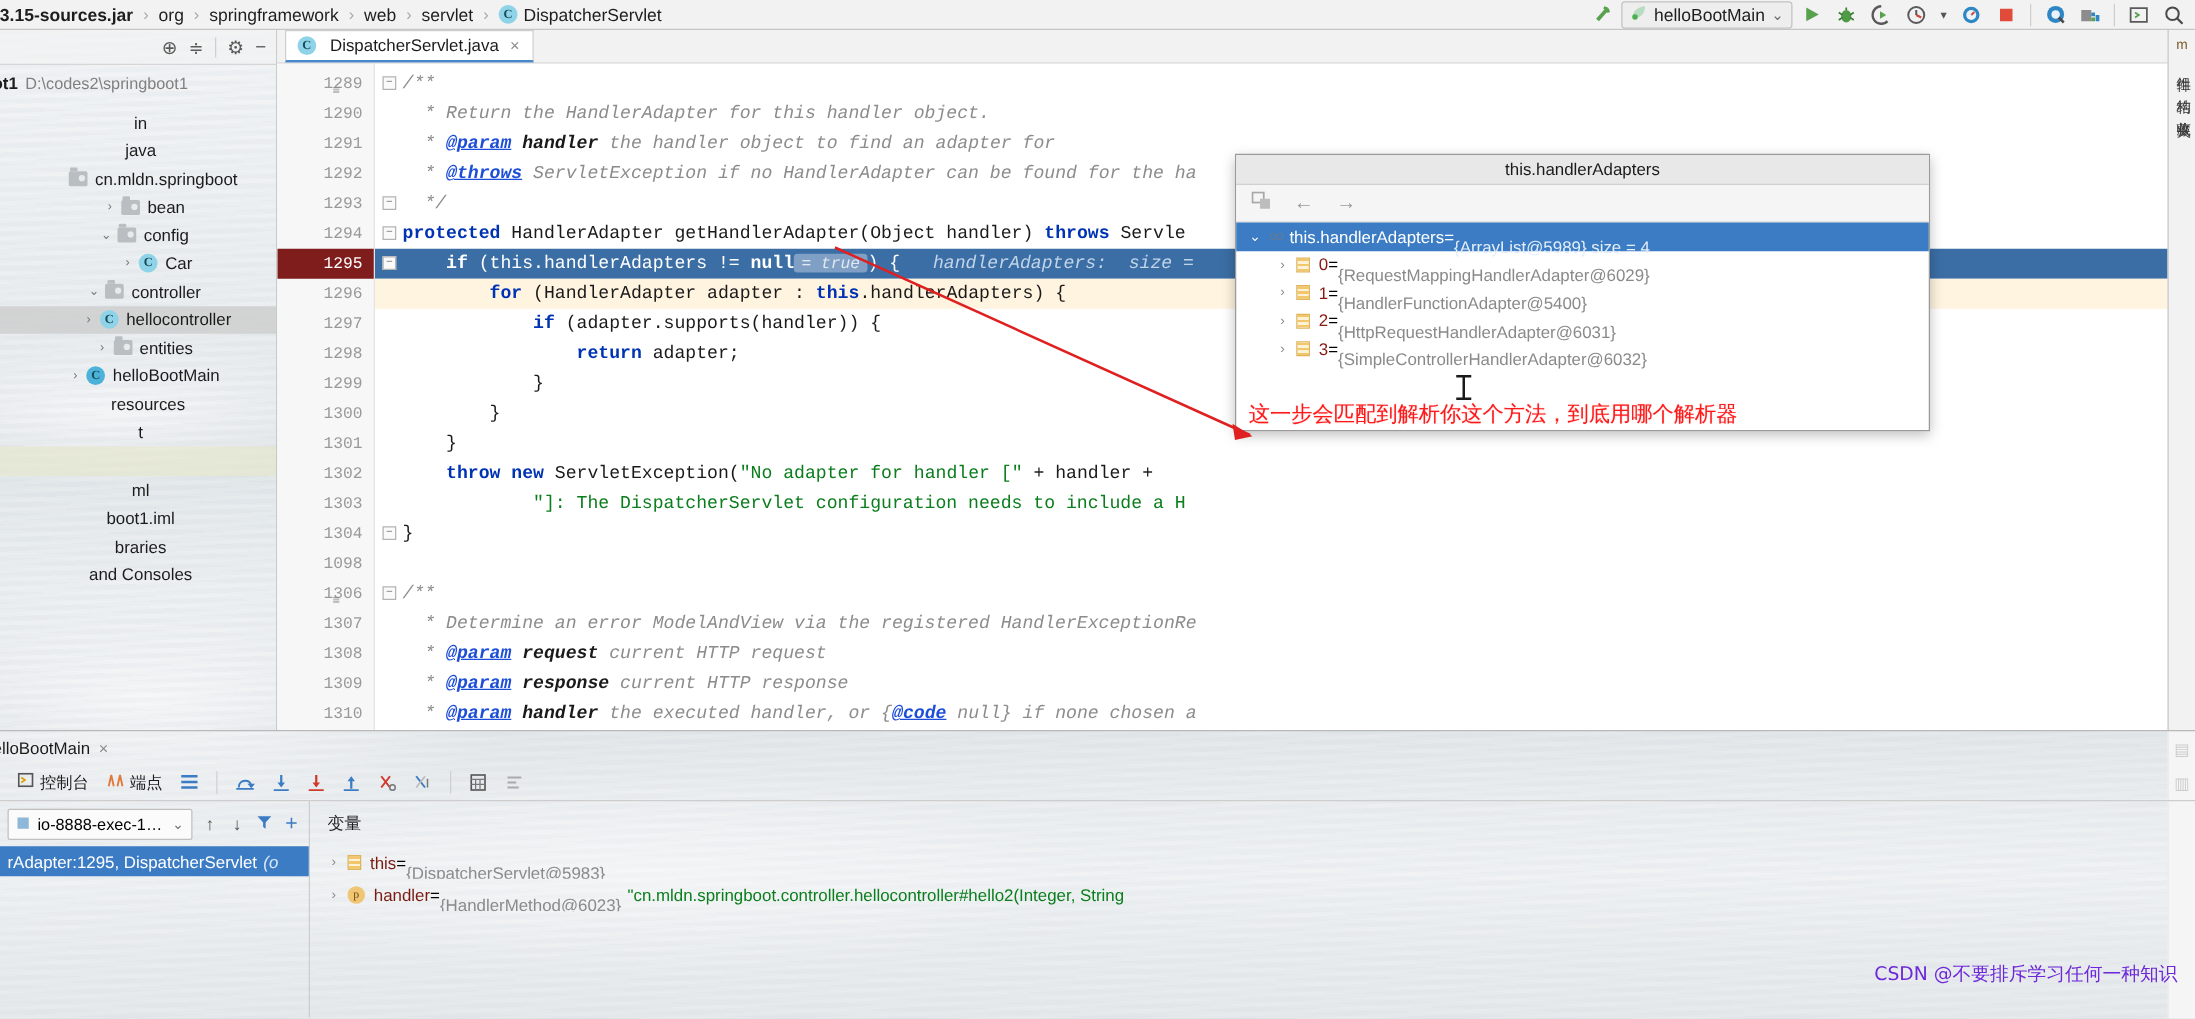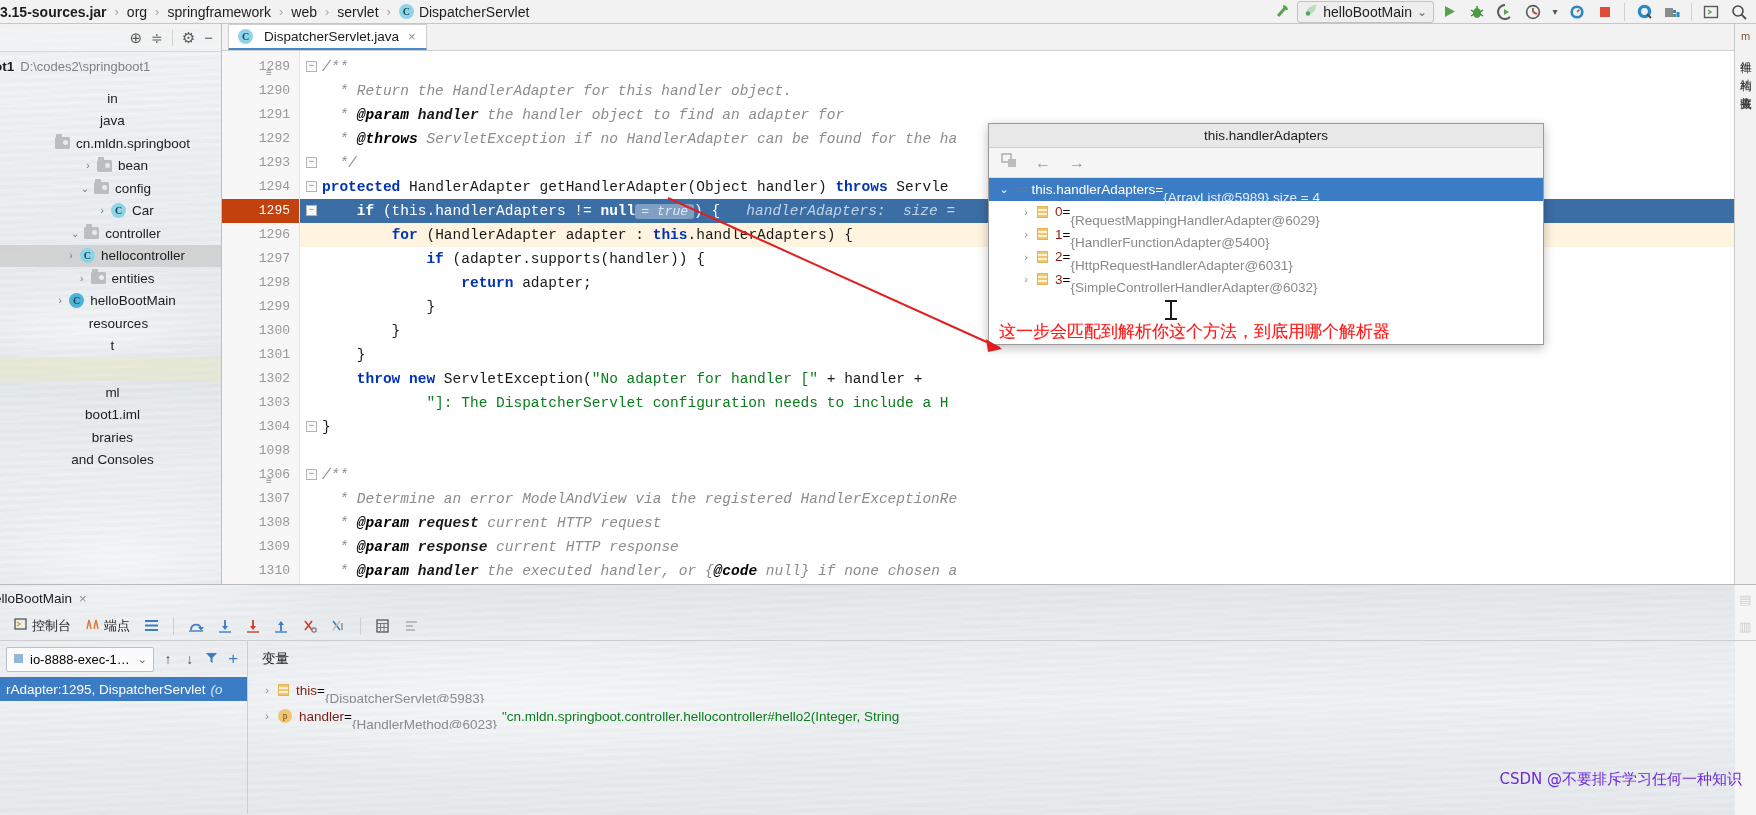--- a/index.html
+++ b/index.html
@@ -101,35 +101,35 @@
   }
   .etab .x { color:#8c8c8c; font-size:13px; margin-left:3px; }
 
   .codewrap { position:relative; height:533px; display:flex; background:#ffffff; }
   .gutter {
     width:78px; background:#f7f7f7; border-right:1px solid #e4e4e4;
     font-family:"Liberation Mono", monospace; font-size:13px; color:#999999;
     padding-top:4px; flex:0 0 78px; position:relative;
   }
   .gline { height:24px; line-height:24px; text-align:right; padding-right:9px; position:relative; }
-  .gline.cur { background:#c2410c; color:#ffffff; }
+  .gline.cur { background:#7f1d1d; color:#ffffff; }
   .gline .mark { position:absolute; left:44px; top:7px; font-size:10px; color:#8a8a8a; }
 
   .codecol { position:relative; flex:1; padding-top:4px; overflow:hidden; background:#ffffff; }
   .cline {
     height:24px; line-height:24px; white-space:pre; font-family:"Liberation Mono", monospace;
     font-size:14.5px; color:#1a1a1a; padding-left:22px; position:relative;
   }
   .cline.cur { background:#3b6ea5; color:#ffffff; }
   .cline.pink { background:#fff4e0; }
   .kw { color:#0033b3; font-weight:bold; }
   .cur .kw { color:#ffffff; }
   .str { color:#0a7d1c; }
   .cmt { color:#8c8c8c; font-style:italic; }
-  .tag { color:#000000; font-weight:bold; font-style:italic; }
+  .tag { color:#1d4ed8; font-weight:bold; font-style:italic; text-decoration:underline; }
   .tag2 { color:#1a1a1a; font-weight:bold; font-style:italic; }
   .hint { color:#a0a7ae; font-style:italic; }
   .cur .hint { color:#c2d4e8; }
   .inlineval {
     background:rgba(255,255,255,.35); color:#e0e9f3; border-radius:3px;
     padding:0 6px; font-size:13px; font-style:italic;
   }
   .foldmark { position:absolute; left:6px; top:6px; width:11px; height:11px;
     border:1px solid #b4b4b4; background:#fafafa; color:#777; font-size:9px;
     line-height:9px; text-align:center; }

